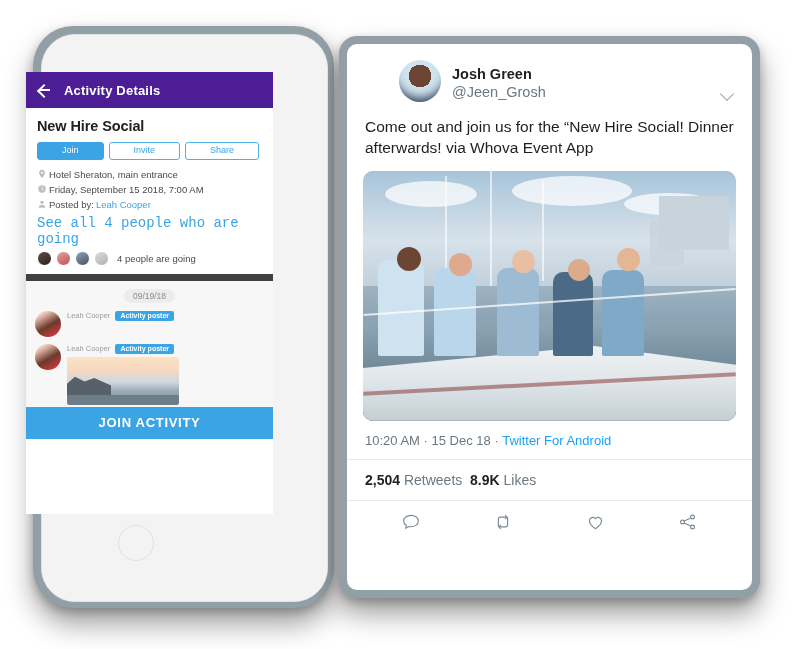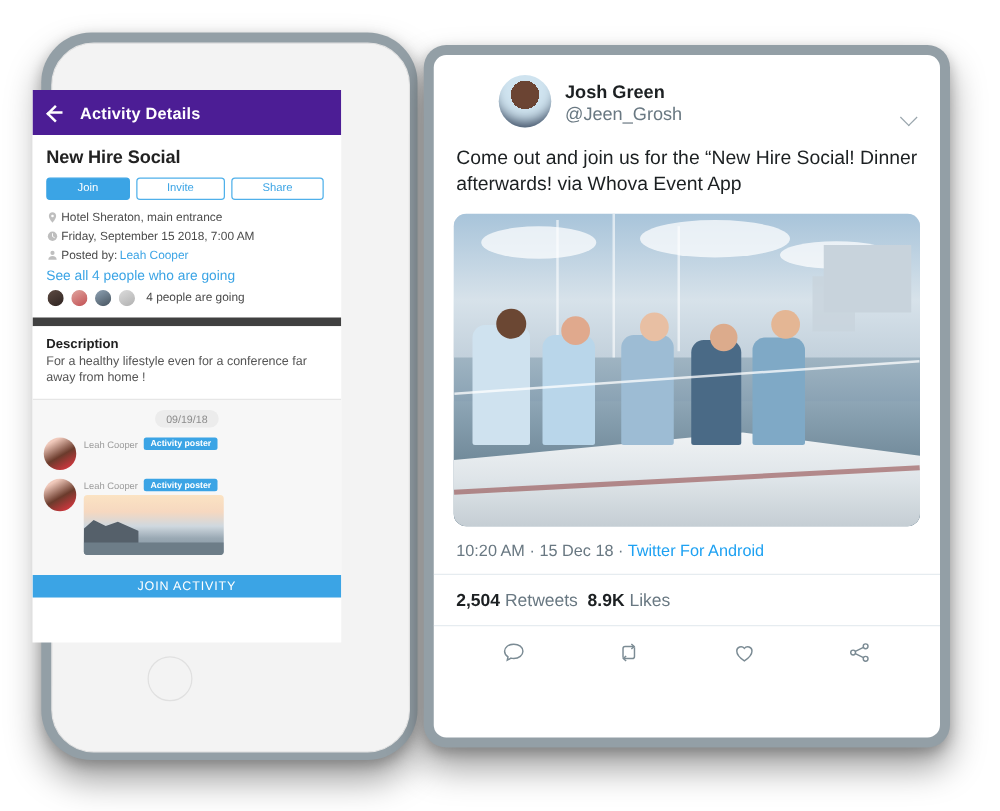--- a/index.html
+++ b/index.html
@@ -57,21 +57,21 @@
   .act-title{font-size:14.5px;font-weight:bold;color:#222;margin:0 0 8px 0;letter-spacing:-.1px;}
   .btnrow{display:flex;gap:5px;margin-bottom:9px;}
   .btn{
     font-size:9px;padding:3px 24px;border-radius:3px;border:1px solid #4fb0ea;
     color:#3ba4e5;background:#fff;line-height:1.1;
   }
   .btn.primary{background:#3ba4e5;color:#fff;border-color:#3ba4e5;}
   .meta-row{display:flex;align-items:center;gap:2px;margin-bottom:4px;font-size:9.5px;color:#4a4a4a;}
   .mi{width:10px;height:10px;flex:none;opacity:.55;}
   .link{color:#3ba4e5;}
-  .see-all{font-size:11px;color:#3ba4e5;margin:5px 0 4px 0;}
+  .see-all{font-size:14px;color:#3ba4e5;margin:5px 0 4px 0;font-family:Liberation Mono, monospace;}
   .going-row{display:flex;align-items:center;gap:4px;}
   .av{width:13px;height:13px;border-radius:50%;flex:none;border:1px solid #fff;}
   .av1{background:linear-gradient(150deg,#5d4b43,#2e2320);}
   .av2{background:linear-gradient(150deg,#e0a6a0,#c24f52);}
   .av3{background:linear-gradient(150deg,#8fa3b5,#46535e);}
   .av4{background:linear-gradient(150deg,#dcdcdc,#b0b0b0);}
   .going-txt{font-size:9.5px;color:#4a4a4a;margin-left:4px;}
 
   .desc{padding:8px 11px 10px 11px;background:#fff;border-bottom:1px solid #e6e6e6;}
   .desc h4{margin:0 0 2px 0;font-size:10.5px;font-weight:bold;color:#222;}
@@ -101,23 +101,23 @@
   }
   .photo-thumb:before{
     content:"";position:absolute;left:0;bottom:8px;width:44px;height:22px;
     background:#55606a;clip-path:polygon(0 40%,18% 8%,40% 30%,62% 14%,100% 48%,100% 100%,0 100%);
   }
   .photo-thumb:after{
     content:"";position:absolute;left:0;bottom:0;width:112px;height:10px;background:#6d7d88;
   }
 
   .join-bar{
-    position:absolute;left:0;bottom:0;width:247px;height:18px;background:#3ba4e5;
+    position:absolute;left:0;bottom:0;width:247px;height:32px;background:#3ba4e5;
     display:flex;align-items:center;justify-content:center;
-    color:#fff;font-size:10px;font-weight:normal;letter-spacing:.7px;
+    color:#fff;font-size:13px;font-weight:bold;letter-spacing:.7px;
   }
 
   
   .card{
     position:absolute;left:347px;top:44px;width:405px;height:546px;
     background:#fff;border-radius:10px;overflow:hidden;
   }
   .tw-head{display:flex;align-items:flex-end;padding:16px 16px 0 16px;margin-left:36px;}
   .tw-av{
     width:42px;height:42px;border-radius:50%;flex:none;margin-right:11px;
@@ -219,24 +219,20 @@
 
       <div class="going-row">
         <div class="av av1"></div>
         <div class="av av2"></div>
         <div class="av av3"></div>
         <div class="av av4"></div>
         <span class="going-txt">4 people are going</span>
       </div>
     </div>
 
-    <div class="desc">
-      <h4>Description</h4>
-      <p>For a healthy lifestyle even for a conference far away from home !</p>
-    </div>
 
     <div class="chat">
       <div class="datepill">09/19/18</div>
 
       <div class="msg">
         <div class="msg-av"></div>
         <div class="msg-col">
           <div class="msg-head">
             <span class="msg-name">Leah Cooper</span>
             <span class="badge">Activity poster</span>

